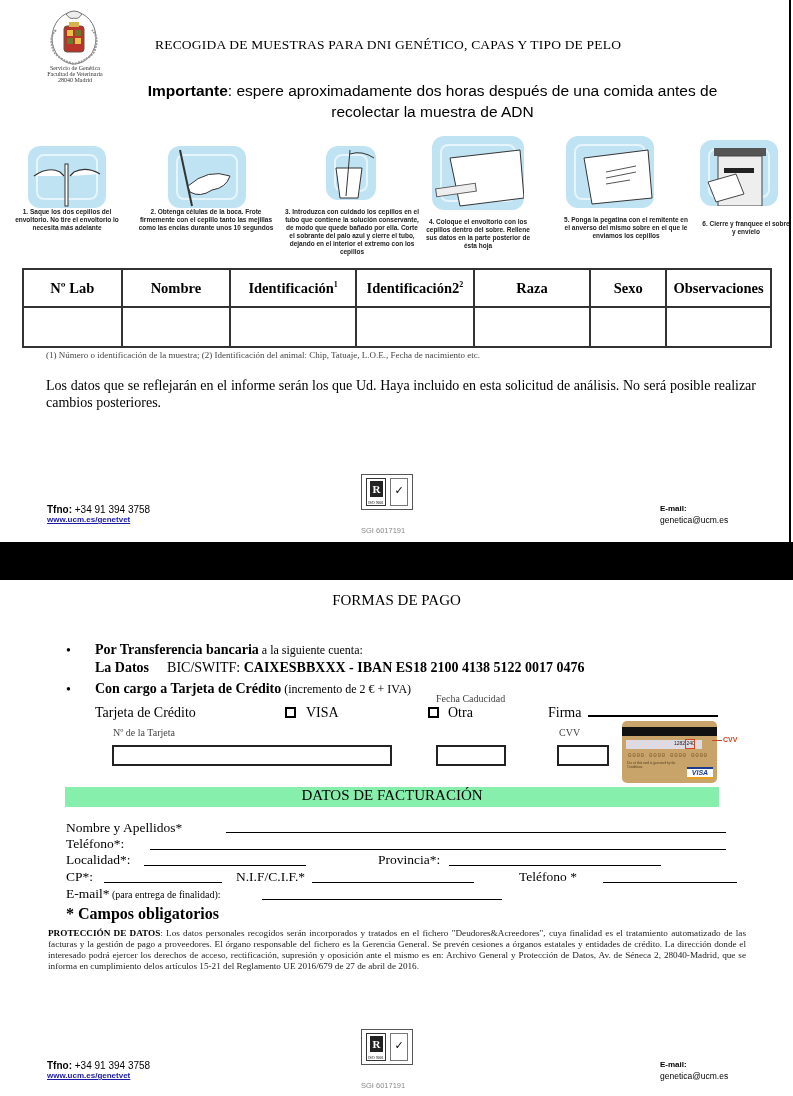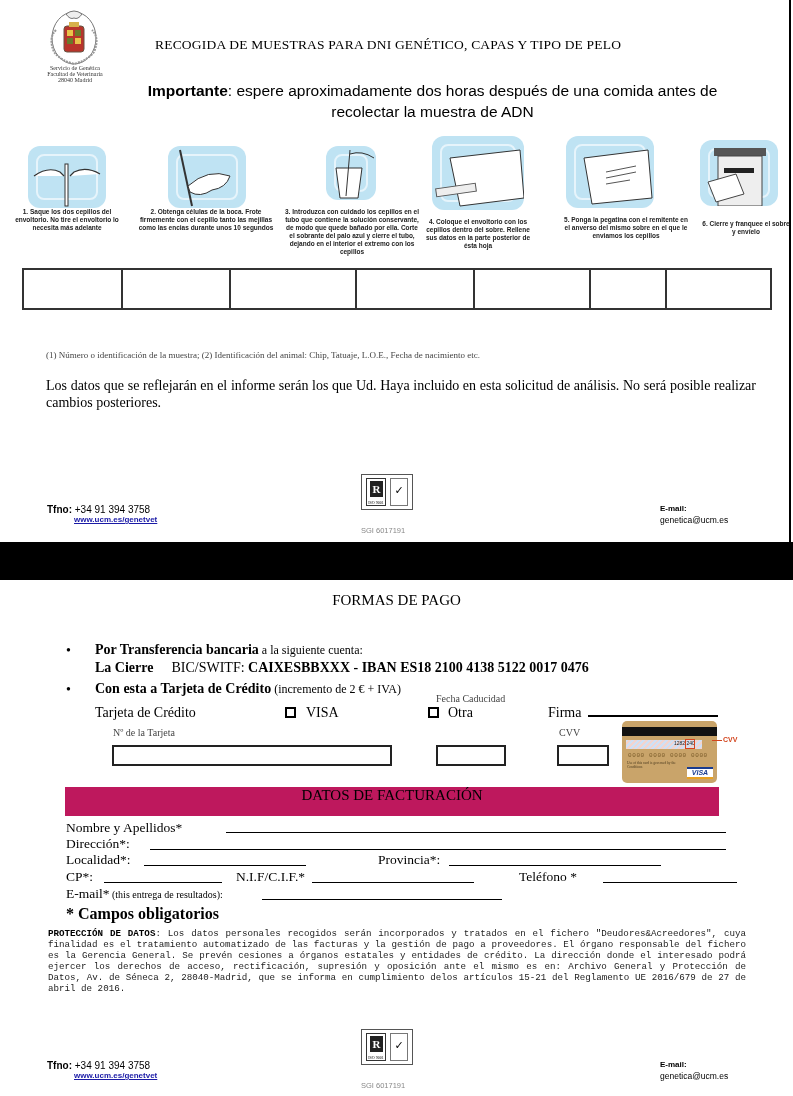--- a/index.html
+++ b/index.html
@@ -28,21 +28,21 @@
   .foot-note { left: 46px; top: 350px; font-size: 9px; color: #444; }
   .data-note { left: 46px; top: 377px; width: 710px; font-size: 14px; line-height: 17px; text-align: justify; }
 
   .cert { width: 52px; height: 36px; border: 1px solid #555; background: #fff; }
   .cert .lr { position: absolute; left: 4px; top: 3px; width: 20px; height: 28px; border: 1px solid #333; }
   .cert .lr span { position: absolute; left: 3px; top: 2px; width: 13px; height: 16px; background: #222; color: #fff; font-size: 11px; line-height: 16px; text-align: center; font-weight: bold; }
   .cert .lr em { position: absolute; left: 0; bottom: 0; width: 100%; font-size: 4px; font-style: normal; text-align: center; }
   .cert .en { position: absolute; left: 28px; top: 3px; width: 18px; height: 28px; border: 1px solid #777; font-size: 11px; text-align: center; line-height: 22px; }
   .foot-tfno { font-size: 10px; }
   .foot-tfno b { font-weight: bold; }
-  .foot-link { font-size: 8px; color: #1a1aa6; text-decoration: underline; font-weight: bold; margin-left: 27px; }
+  .foot-link { font-size: 8px; color: #1a1aa6; text-decoration: underline; font-weight: bold; }
   .foot-sgi { font-size: 7.5px; color: #888; }
   .foot-email-label { font-size: 8px; font-weight: bold; }
   .foot-email { font-size: 8.5px; }
 
   .black-band { left: 0; top: 542px; width: 793px; height: 38px; background: #000; }
 
   
   .formas-title { left: 0; top: 592px; width: 793px; text-align: center; font-size: 15px; }
   .bullet { font-size: 14px; }
   .pay-line { font-size: 14px; }
@@ -58,26 +58,26 @@
   .card-stripe { position: absolute; left: 0; top: 6px; width: 100%; height: 9px; background: #111; }
   .card-sig { position: absolute; left: 4px; top: 19px; width: 76px; height: 9px; background: repeating-linear-gradient(135deg, #cfe0f5 0 2px, #f2d4cf 2px 4px); }
   .card-cvvnum { position: absolute; left: 52px; top: 19px; font-size: 5px; font-family: "Liberation Sans", sans-serif; color: #222; }
   .card-cvvbox { position: absolute; left: 63px; top: 18px; width: 10px; height: 10px; border: 1px solid #d3451e; }
   .card-num { position: absolute; left: 6px; top: 31px; font-size: 6px; color: #7a5c2a; letter-spacing: 0.6px; font-family: "Liberation Mono", monospace; }
   .card-small { position: absolute; left: 5px; top: 40px; width: 60px; font-size: 3.5px; color: #4a3a1e; line-height: 4px; }
   .card-visa { position: absolute; right: 4px; bottom: 4px; width: 26px; height: 12px; background: #fff; border-top: 2px solid #1a3c8f; border-bottom: 2px solid #e8a020; color: #1a3c8f; font-size: 7px; font-weight: bold; font-style: italic; text-align: center; line-height: 8px; font-family: "Liberation Sans", sans-serif; }
   .cvv-label { left: 723px; top: 736px; font-size: 7px; color: #d3451e; font-weight: bold; font-family: "Liberation Sans", sans-serif; }
   .cvv-line { left: 712px; top: 740px; width: 10px; height: 1px; background: #d3451e; }
 
-  .facturacion-band { left: 65px; top: 787px; width: 654px; height: 29px; background: #be185d; text-align: center; font-size: 15px; line-height: 17px; }
+  .facturacion-band { left: 65px; top: 787px; width: 654px; height: 20px; background: #86efac; text-align: center; font-size: 15px; line-height: 17px; }
   .f-label { font-size: 13.5px; }
   .f-label small { font-size: 10px; }
   .f-line { height: 1px; background: #000; }
   .obligatorios { font-size: 16px; font-weight: bold; }
-  .proteccion { left: 48px; top: 928px; width: 698px; font-size: 9.2px; line-height: 11px; text-align: justify; color: #222; font-family: Liberation Mono, monospace; }
+  .proteccion { left: 48px; top: 928px; width: 698px; font-size: 9.2px; line-height: 11px; text-align: justify; color: #222; }
   .proteccion b { font-weight: bold; color: #000; }
 </style>
 </head>
 <body>
 
 <div class="abs page1-right-border"></div>
 
 <div class="abs logo">
   <svg width="68" height="60" viewBox="0 0 68 60">
     <ellipse cx="34" cy="30" rx="22" ry="26" fill="none" stroke="#777" stroke-width="1"></ellipse>
@@ -162,20 +162,29 @@
   <colgroup>
       <col style="width:99px">
       <col style="width:109px">
       <col style="width:126px">
       <col style="width:118px">
       <col style="width:117px">
       <col style="width:76px">
       <col style="width:105px">
     </colgroup>
   <tbody>
+      <tr>
+    <th><span>Nº Lab</span></th>
+    <th><span>Nombre</span></th>
+    <th><span>Identificación</span><sup style="font-size:8px">1</sup></th>
+    <th><span>Identificación2</span><sup style="font-size:8px">2</sup></th>
+    <th><span>Raza</span></th>
+    <th><span>Sexo</span></th>
+    <th><span>Observaciones</span></th>
+  </tr>
   <tr>
     <td></td>
     <td></td>
     <td></td>
     <td></td>
     <td></td>
     <td></td>
     <td></td>
   </tr>
 </tbody>
@@ -199,26 +208,26 @@
 
 <div class="abs black-band"></div>
 
 <div class="abs formas-title serif">FORMAS DE PAGO</div>
 
 <div class="abs bullet" style="left:66px; top:643px;">•</div>
 <div class="abs pay-line serif" style="left:95px; top:642px;">
   <b>Por Transferencia bancaria</b><span class="small"> a la siguiente cuenta:</span>
 </div>
 <div class="abs pay-line serif" style="left:95px; top:660px;">
-  <b>La Cierre</b><span style="display:inline-block;width:18px"></span><span>BIC/SWITF: </span><b>CAIXESBBXXX - IBAN ES18 2100 4138 5122 0017 0476</b>
+  <b>La Datos</b><span style="display:inline-block;width:18px"></span><span>BIC/SWITF: </span><b>CAIXESBBXXX - IBAN ES18 2100 4138 5122 0017 0476</b>
 </div>
 
 <div class="abs bullet" style="left:66px; top:682px;">•</div>
 <div class="abs pay-line serif" style="left:95px; top:681px;">
-  <b>Con esta a Tarjeta de Crédito</b><span class="small"> (incremento de 2 € + IVA)</span>
+  <b>Con cargo a Tarjeta de Crédito</b><span class="small"> (incremento de 2 € + IVA)</span>
 </div>
 
 <div class="abs pay-line serif" style="left:95px; top:705px;">Tarjeta de Crédito</div>
 <div class="abs checkbox" style="left:285px; top:707px;"></div>
 <div class="abs pay-line serif" style="left:306px; top:705px;">VISA</div>
 <div class="abs checkbox" style="left:428px; top:707px;"></div>
 <div class="abs pay-line serif" style="left:448px; top:705px;">Otra</div>
 <div class="abs pay-line serif" style="left:548px; top:705px;">Firma</div>
 <div class="abs firma-line" style="left:588px; top:715px; width:130px;"></div>
 
@@ -242,37 +251,37 @@
   </div>
 </div>
 <div class="abs cvv-line"></div>
 <div class="abs cvv-label">CVV</div>
 
 <div class="abs facturacion-band serif">DATOS DE FACTURACIÓN</div>
 
 <div class="abs f-label serif" style="left:66px; top:820px;">Nombre y Apellidos*</div>
 <div class="abs f-line" style="left:226px; top:832px; width:500px;"></div>
 
-<div class="abs f-label serif" style="left:66px; top:836px;">Dirección*:</div>
+<div class="abs f-label serif" style="left:66px; top:836px;">Teléfono*:</div>
 <div class="abs f-line" style="left:150px; top:849px; width:576px;"></div>
 
 <div class="abs f-label serif" style="left:66px; top:852px;">Localidad*:</div>
 <div class="abs f-line" style="left:144px; top:865px; width:162px;"></div>
 <div class="abs f-label serif" style="left:378px; top:852px;">Provincia*:</div>
 <div class="abs f-line" style="left:449px; top:865px; width:212px;"></div>
 
 <div class="abs f-label serif" style="left:66px; top:869px;">CP*:</div>
 <div class="abs f-line" style="left:104px; top:882px; width:118px;"></div>
 <div class="abs f-label serif" style="left:236px; top:869px;">N.I.F/C.I.F.*</div>
 <div class="abs f-line" style="left:312px; top:882px; width:162px;"></div>
 <div class="abs f-label serif" style="left:519px; top:869px;">Teléfono *</div>
 <div class="abs f-line" style="left:603px; top:882px; width:134px;"></div>
 
 <div class="abs f-label serif" style="left:66px; top:886px;">
-  <span>E-mail*</span><small> (this entrega de resultados):</small>
+  <span>E-mail*</span><small> (para entrega de finalidad):</small>
 </div>
 <div class="abs f-line" style="left:262px; top:899px; width:240px;"></div>
 
 <div class="abs obligatorios serif" style="left:66px; top:905px;">* Campos obligatorios</div>
 
 <div class="abs proteccion serif">
   <b>PROTECCIÓN DE DATOS</b><span>:  Los datos personales recogidos serán incorporados y tratados en el fichero "Deudores&amp;Acreedores", cuya finalidad es  el tratamiento automatizado de las facturas y la gestión de pago a proveedores. El órgano responsable del fichero es la Gerencia General. Se prevén cesiones a órganos estatales  y entidades de crédito. La dirección donde el interesado podrá ejercer los derechos de acceso, rectificación, supresión y oposición ante el mismo es en: Archivo General y Protección de Datos, Av. de Séneca 2, 28040-Madrid, que se informa en cumplimiento delos artículos 15-21 del Reglamento UE 2016/679 de 27 de abril de 2016.</span>
 </div>
 
 <div class="abs cert" style="left:361px; top:1029px;">

